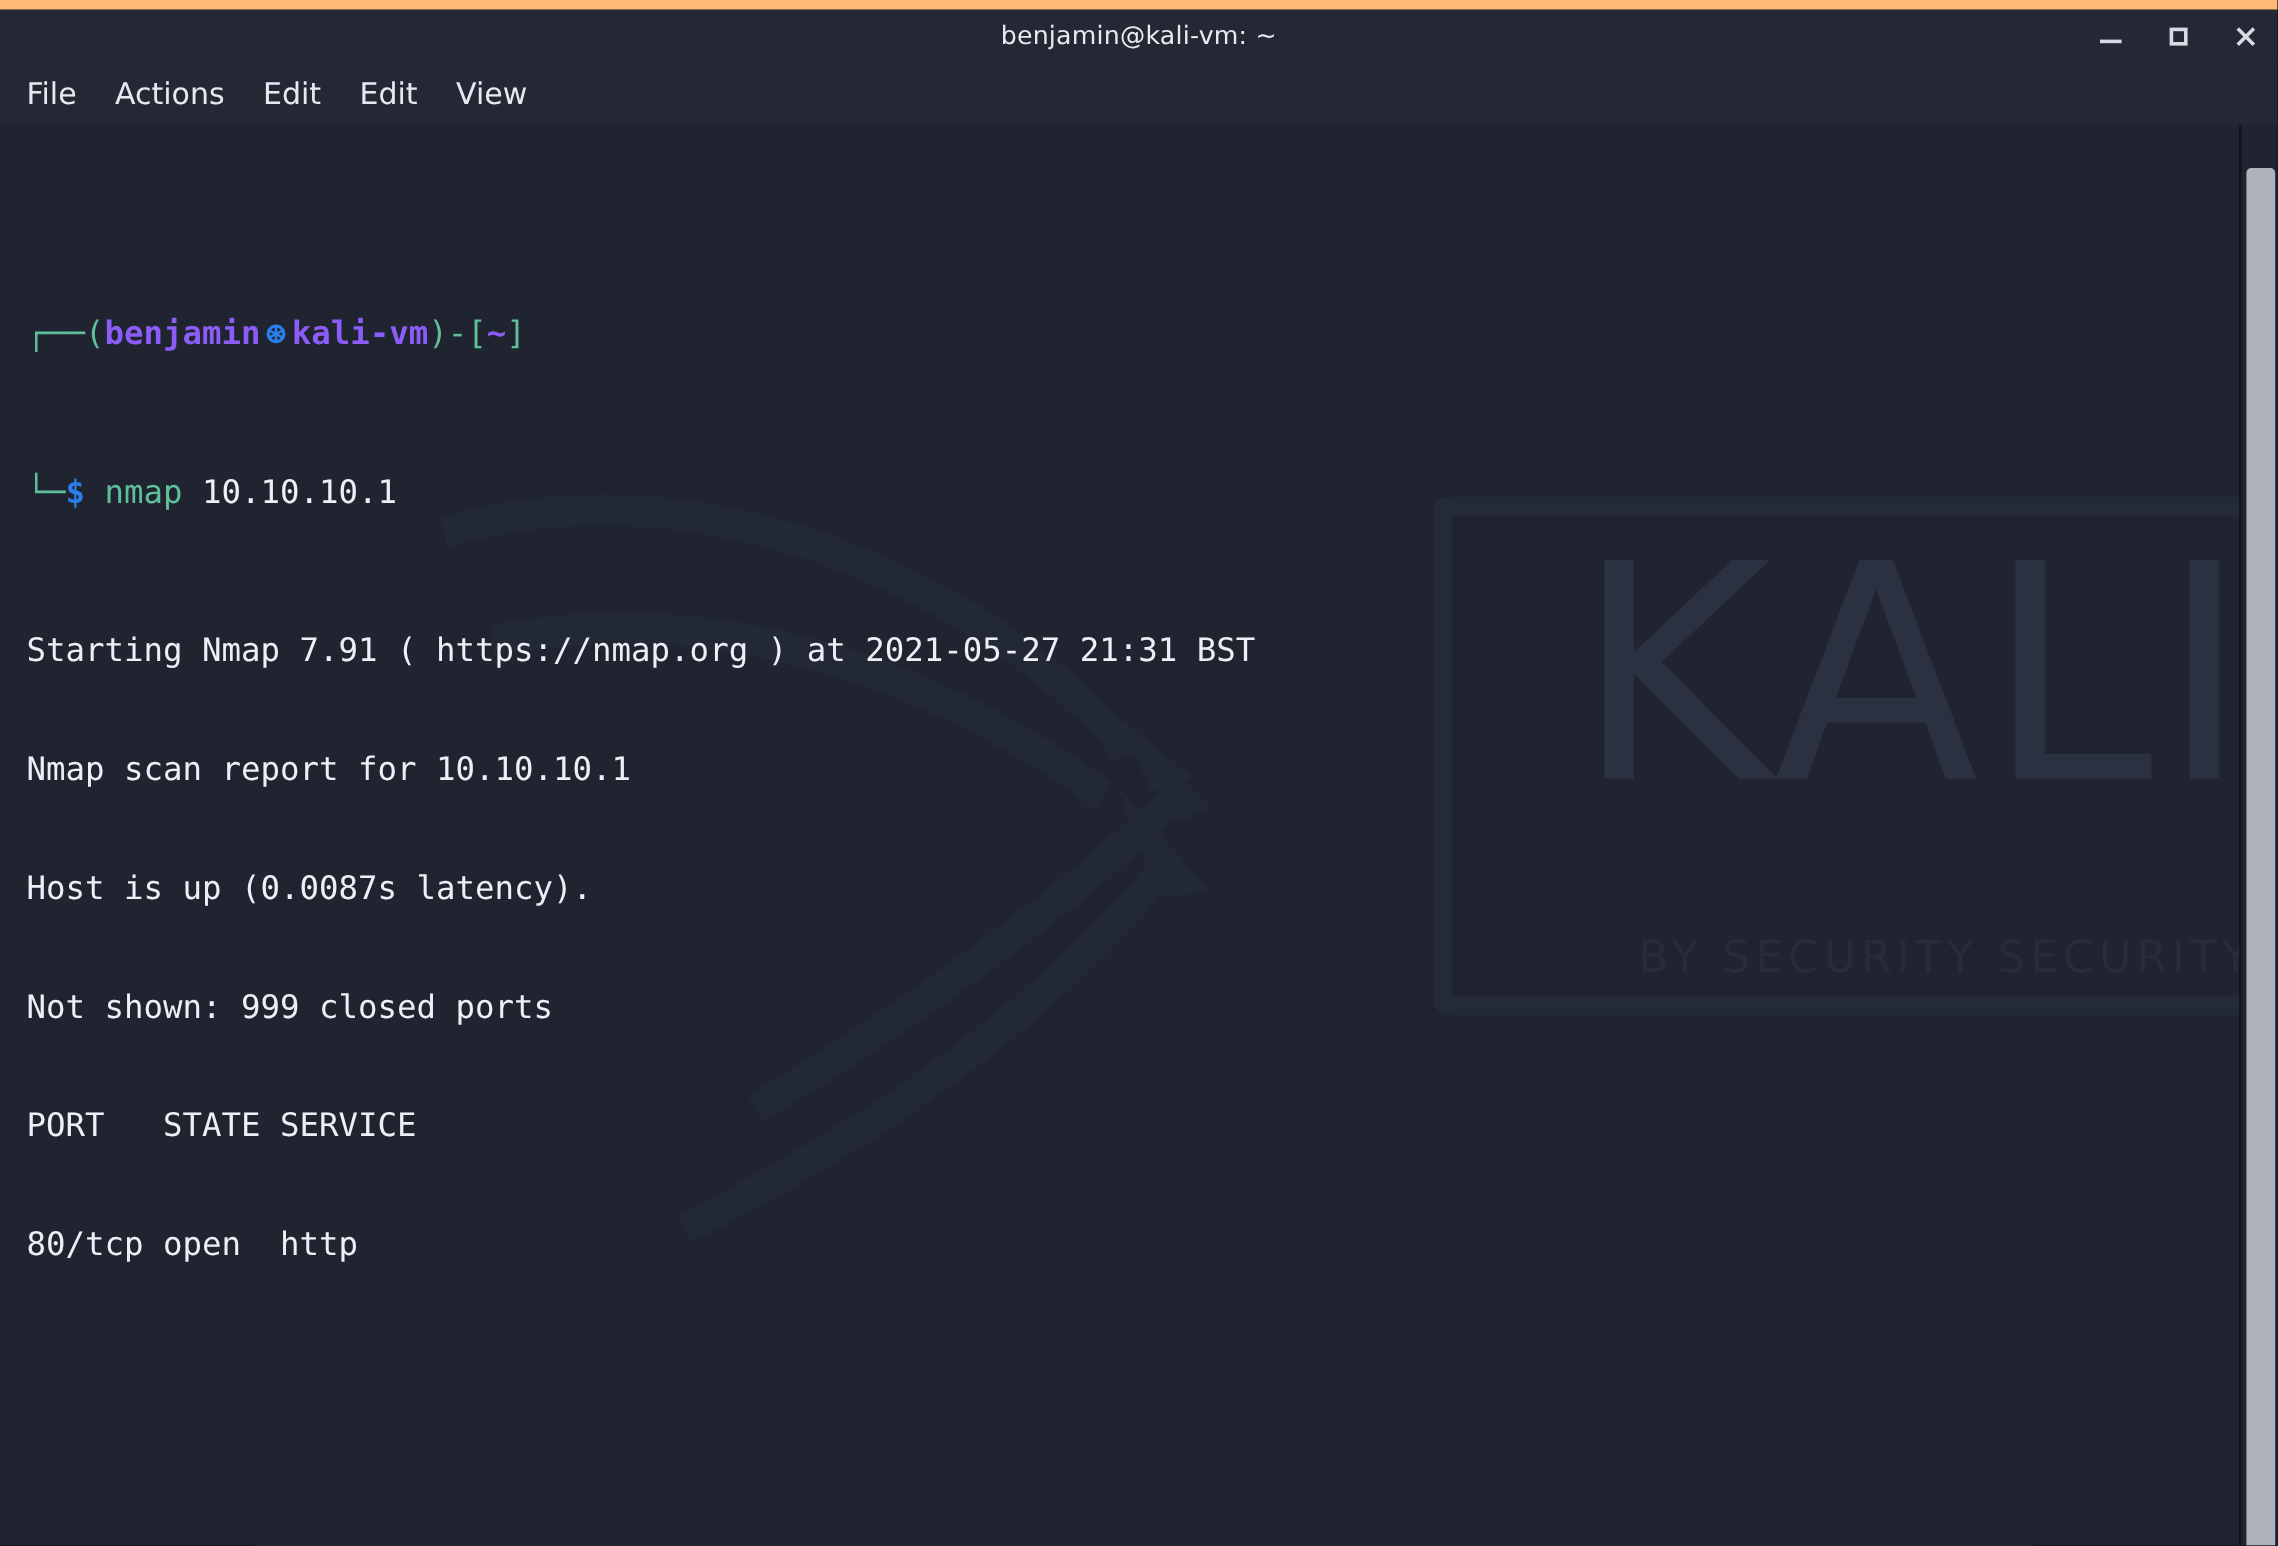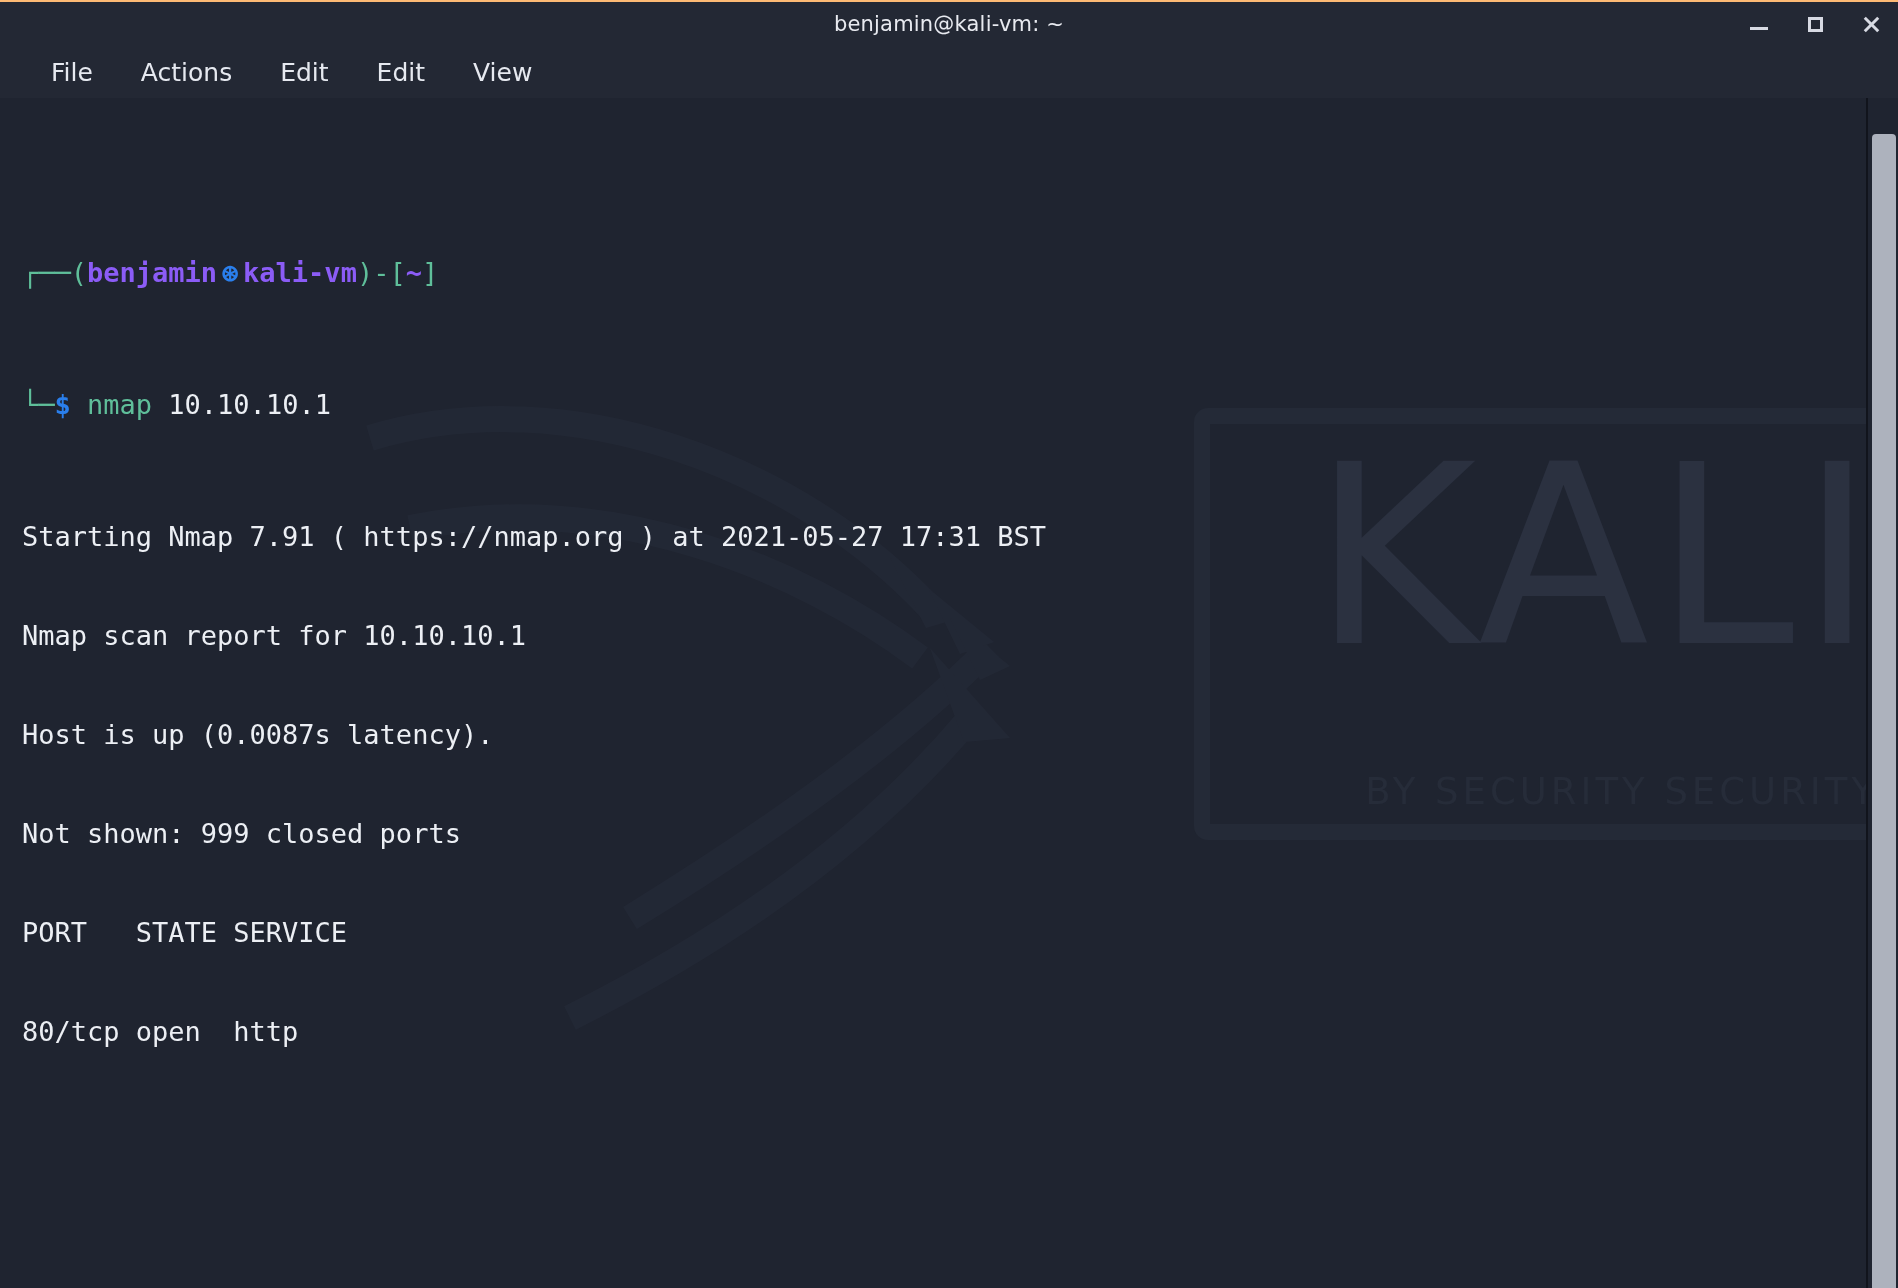--- a/index.html
+++ b/index.html
@@ -12,21 +12,21 @@
     height: 1288px;
     overflow: hidden;
     font-family: "DejaVu Sans Mono", monospace;
   }
   .window {
     position: relative;
     width: 1898px;
     height: 1288px;
     background: #1f2430;
     box-sizing: border-box;
-    border-top: 2px solid #fdba74;
+    border-top: 8px solid #fdba74;
     overflow: hidden;
   }
   
   .titlebar {
     position: relative;
     height: 44px;
     background: #232834;
     display: flex;
     align-items: center;
     justify-content: center;
@@ -86,22 +86,22 @@
     background: #d7dae3;
   }
   .glyph-close::before { transform: rotate(45deg); }
   .glyph-close::after  { transform: rotate(-45deg); }
 
   
   .menubar {
     height: 52px;
     display: flex;
     align-items: center;
-    padding-left: 35px;
-    gap: 16px;
+    padding-left: 6px;
+    gap: 0;
     background: #232834;
     user-select: none;
   }
   .menu-item {
     color: #e6e9f0;
     font-family: "DejaVu Sans", sans-serif;
     font-size: 25px;
     padding: 4px 16px;
     cursor: pointer;
     border-radius: 3px;
@@ -268,21 +268,21 @@
     <div class="kali-word">KALI</div>
     <div class="kali-sub">BY SECURITY SECURITY</div>
 
     <div class="screen">
 
       
       <div class="line"><span class="prompt-line1">┌──</span><span class="c-green">(</span><span class="c-blue">benjamin</span><span class="kali-glyph">⊛</span><span class="c-blue">kali-vm</span><span class="c-green">)</span><span class="c-green">-</span><span class="c-green">[</span><span class="c-blue">~</span><span class="c-green">]</span></div>
 
       <div class="line"><span class="prompt-line1">└─</span><span class="c-dollar">$</span><span> </span><span class="c-green">nmap</span><span> </span><span class="c-white">10.10.10.1</span></div>
 
-      <div class="line">Starting Nmap 7.91 ( https://nmap.org ) at 2021-05-27 17:31 BST</div>
+      <div class="line">Starting Nmap 7.91 ( https://nmap.org ) at 2021-05-27 21:31 BST</div>
       <div class="line">Nmap scan report for 10.10.10.1</div>
       <div class="line">Host is up (0.0087s latency).</div>
       <div class="line">Not shown: 999 closed ports</div>
       <div class="line">PORT   STATE SERVICE</div>
       <div class="line">80/tcp open  http</div>
       <div class="blank"></div>
       
 
       
       

